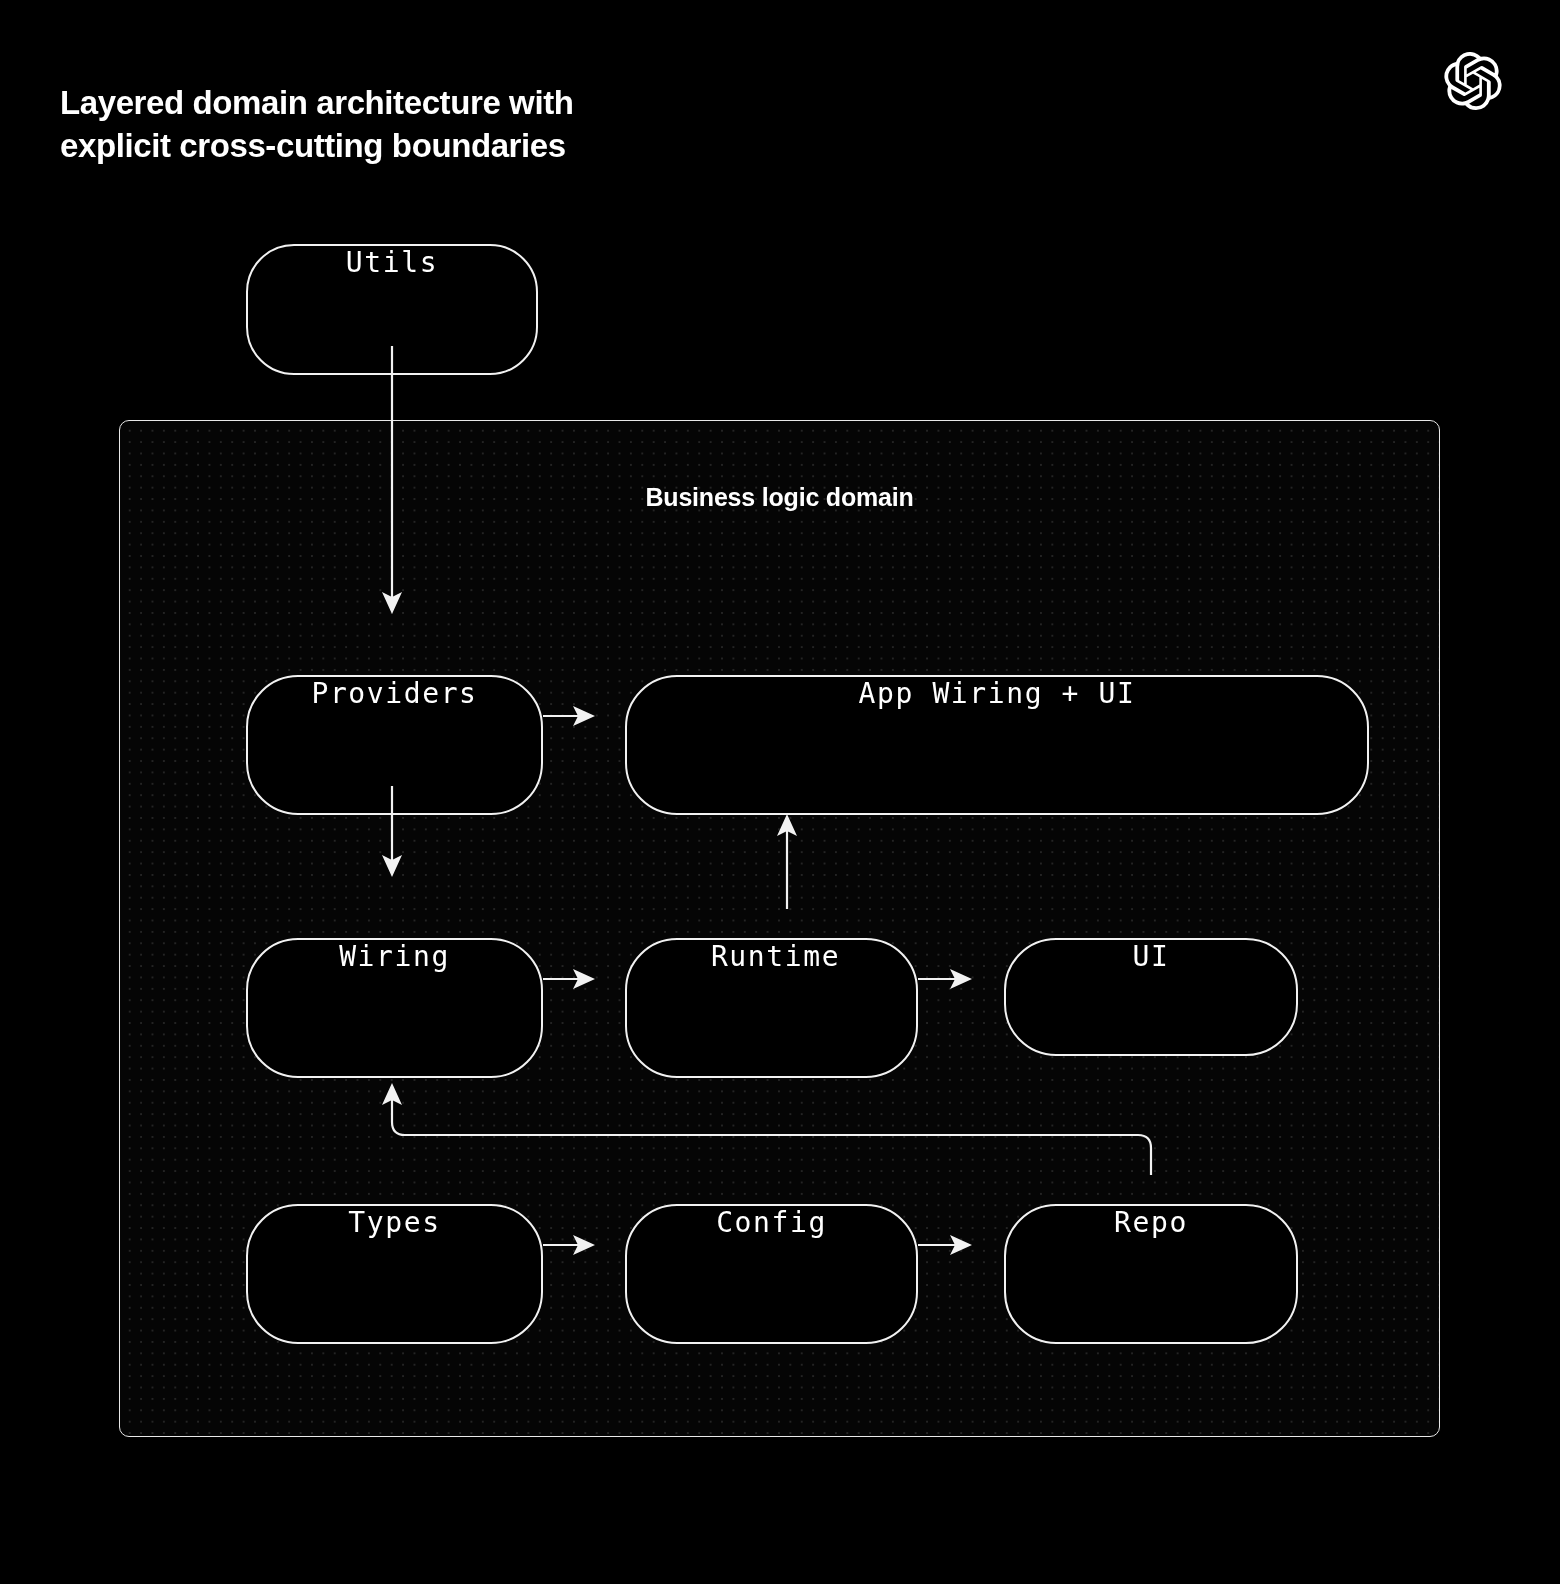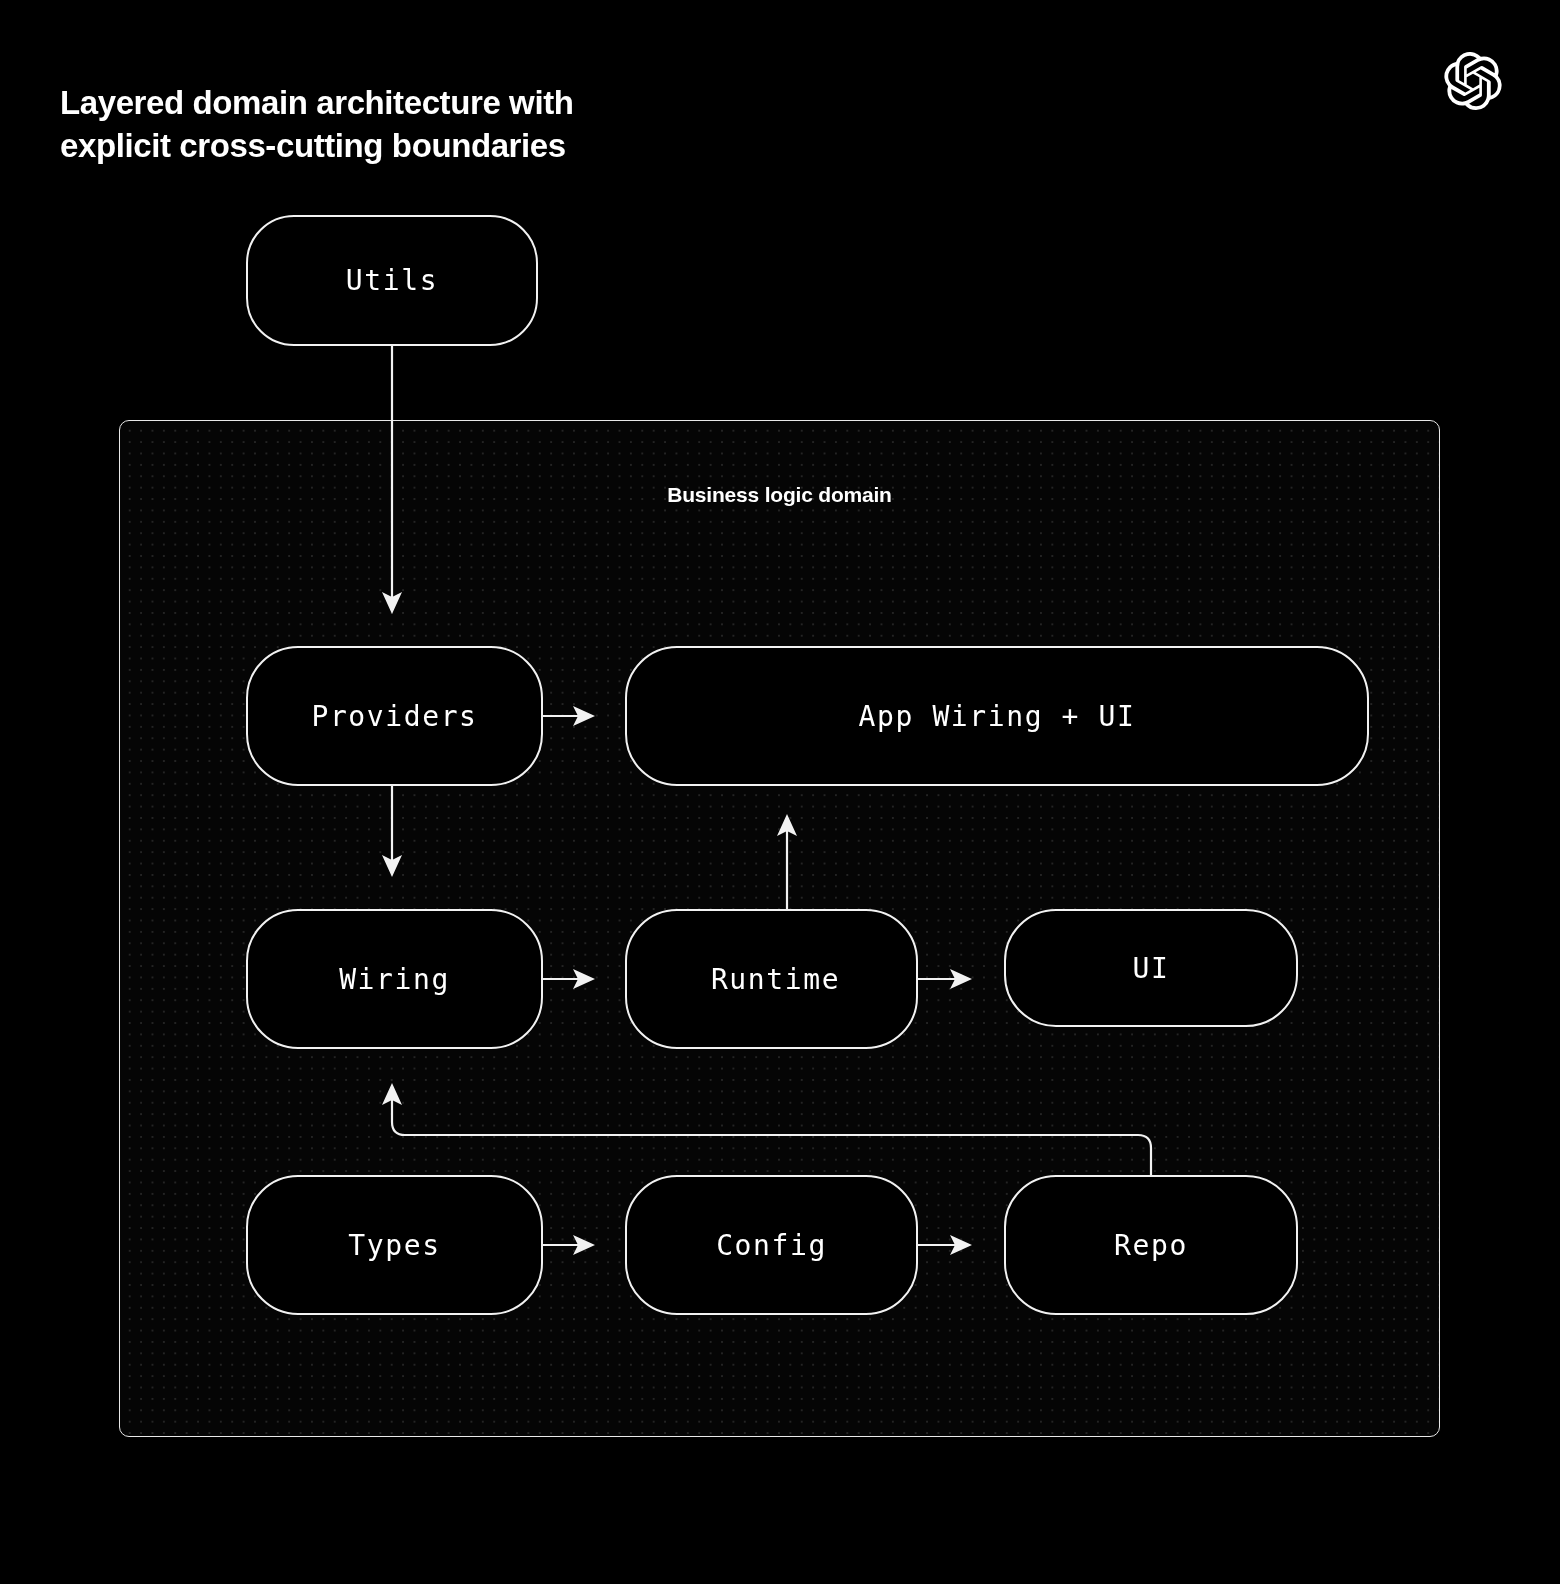--- a/index.html
+++ b/index.html
@@ -64,39 +64,40 @@
     background-position: 4px 4px;
   }
 
   #domain-title {
     position: absolute;
     left: 0;
     top: 62px;
     width: 100%;
     text-align: center;
     color: #ffffff;
-    font-size: 21px;
+    font-size: 25px;
     font-weight: 700;
     letter-spacing: -0.2px;
   }
 
   
   .node {
     position: absolute;
     box-sizing: border-box;
     border: 2.2px solid #f2f2f2;
     border-radius: 52px;
     background: #000000;
     display: flex;
-    align-items: center;
+    align-items: flex-start;
     justify-content: center;
     color: #ffffff;
     font-family: "DejaVu Sans Mono", "Liberation Mono", monospace;
     font-size: 28px;
     letter-spacing: 1.6px;
+    margin-top: 29px;
   }
   .node.outside { background: #000000; }
 
   #node-utils     { left: 246px;  top: 215px;  width: 292px; height: 131px; border-radius: 48px; }
   #node-providers { left: 246px;  top: 646px;  width: 297px; height: 140px; }
   #node-appwiring { left: 625px;  top: 646px;  width: 744px; height: 140px; }
   #node-service   { left: 246px;  top: 909px;  width: 297px; height: 140px; }
   #node-runtime   { left: 625px;  top: 909px;  width: 293px; height: 140px; padding-left: 8px; }
   #node-ui        { left: 1004px; top: 909px;  width: 294px; height: 118px; }
   #node-types     { left: 246px;  top: 1175px; width: 297px; height: 140px; }

